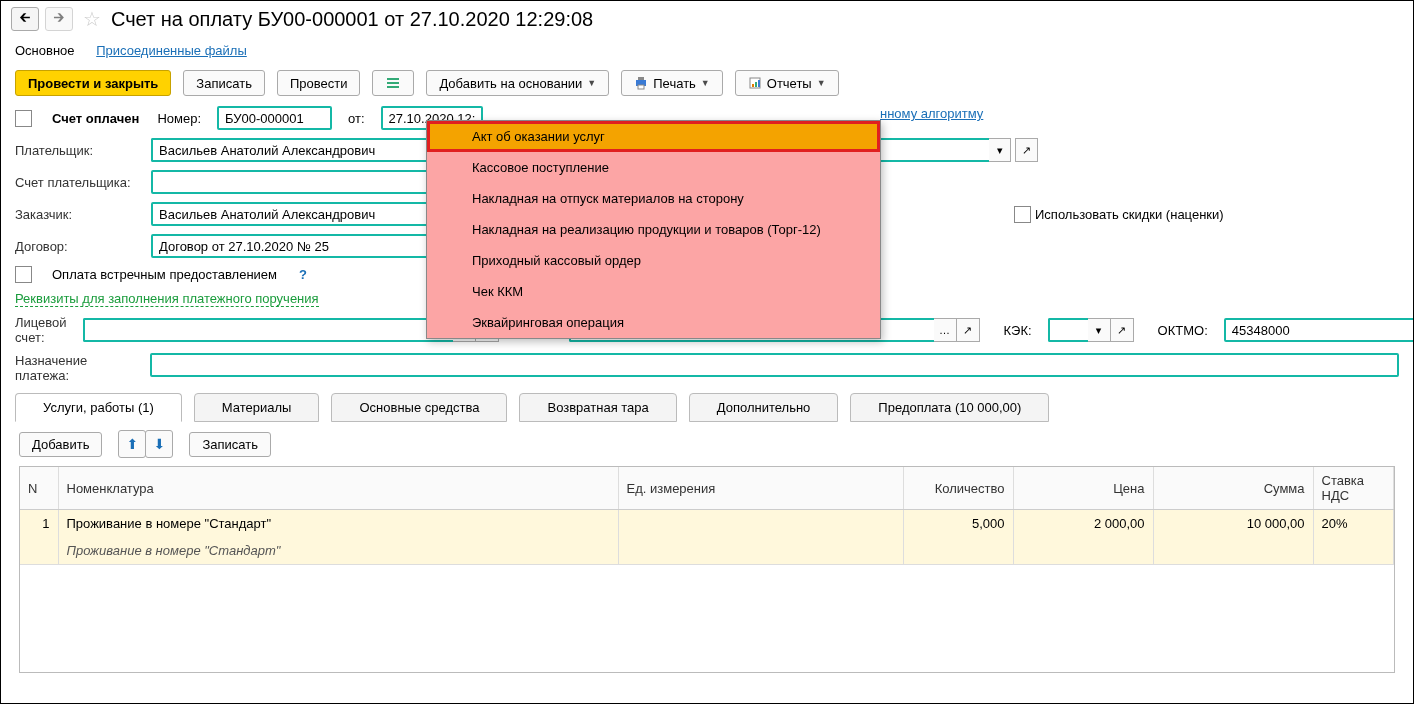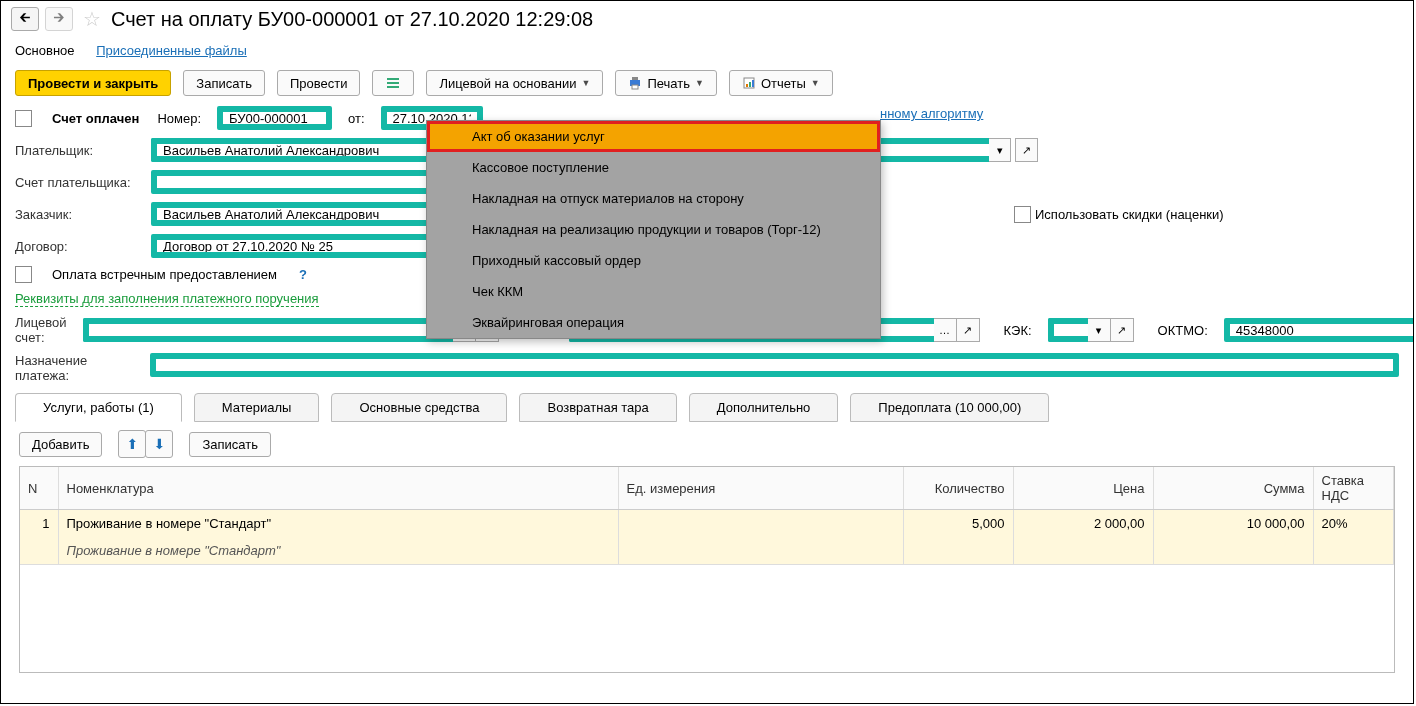--- a/index.html
+++ b/index.html
@@ -98,21 +98,21 @@
     padding: 4px 14px;
     gap: 16px;
     position: relative;
   }
   .label {
     width: 120px;
     color: #333;
     font-size: 13px;
   }
   .input {
-    border: 6px solid #14b8a6;
+    border: 2px solid #14b8a6;
     border-radius: 2px;
     height: 24px;
     padding: 0 6px;
     box-sizing: border-box;
     font-size: 13px;
     background: #fff;
   }
   .input-with-btns {
     display: flex;
     align-items: stretch;
@@ -152,21 +152,21 @@
     color: #1a9c3c;
     border-bottom: 1px dashed #1a9c3c;
     cursor: pointer;
   }
   
   .dropdown {
     position: absolute;
     top: 119px;
     left: 425px;
     width: 453px;
-    background: #a3a3a3;
+    background: #fca5a5;
     border: 1px solid #888;
     box-shadow: 2px 3px 8px rgba(0,0,0,.25);
     z-index: 50;
   }
   .dropdown-item {
     padding: 8px 45px;
     cursor: pointer;
   }
   .dropdown-item.highlight {
     background: #f4a300;
@@ -279,21 +279,21 @@
     <span class="btn">Записать</span>
     <span class="btn">Провести</span>
     <span class="btn" style="width:16px;justify-content:center;">
       <svg class="ic" viewBox="0 0 14 14">
           <rect x="1" y="2" width="12" height="2" fill="#3a7"></rect>
           <rect x="1" y="6" width="12" height="2" fill="#3a7"></rect>
           <rect x="1" y="10" width="12" height="2" fill="#3a7"></rect>
         </svg>
     </span>
     <span class="btn">
-      <span>Лицевой на основании</span>
+      <span>Добавить на основании</span>
       <span class="caret-down">▼</span>
     </span>
     <span class="btn">
       <svg class="ic" viewBox="0 0 14 14">
           <rect x="2" y="4" width="10" height="6" fill="#3a7bd5"></rect>
           <rect x="4" y="1" width="6" height="3" fill="#888"></rect>
           <rect x="4" y="9" width="6" height="4" fill="#fff" stroke="#888"></rect>
         </svg>
       <span>Печать</span>
       <span class="caret-down">▼</span>

